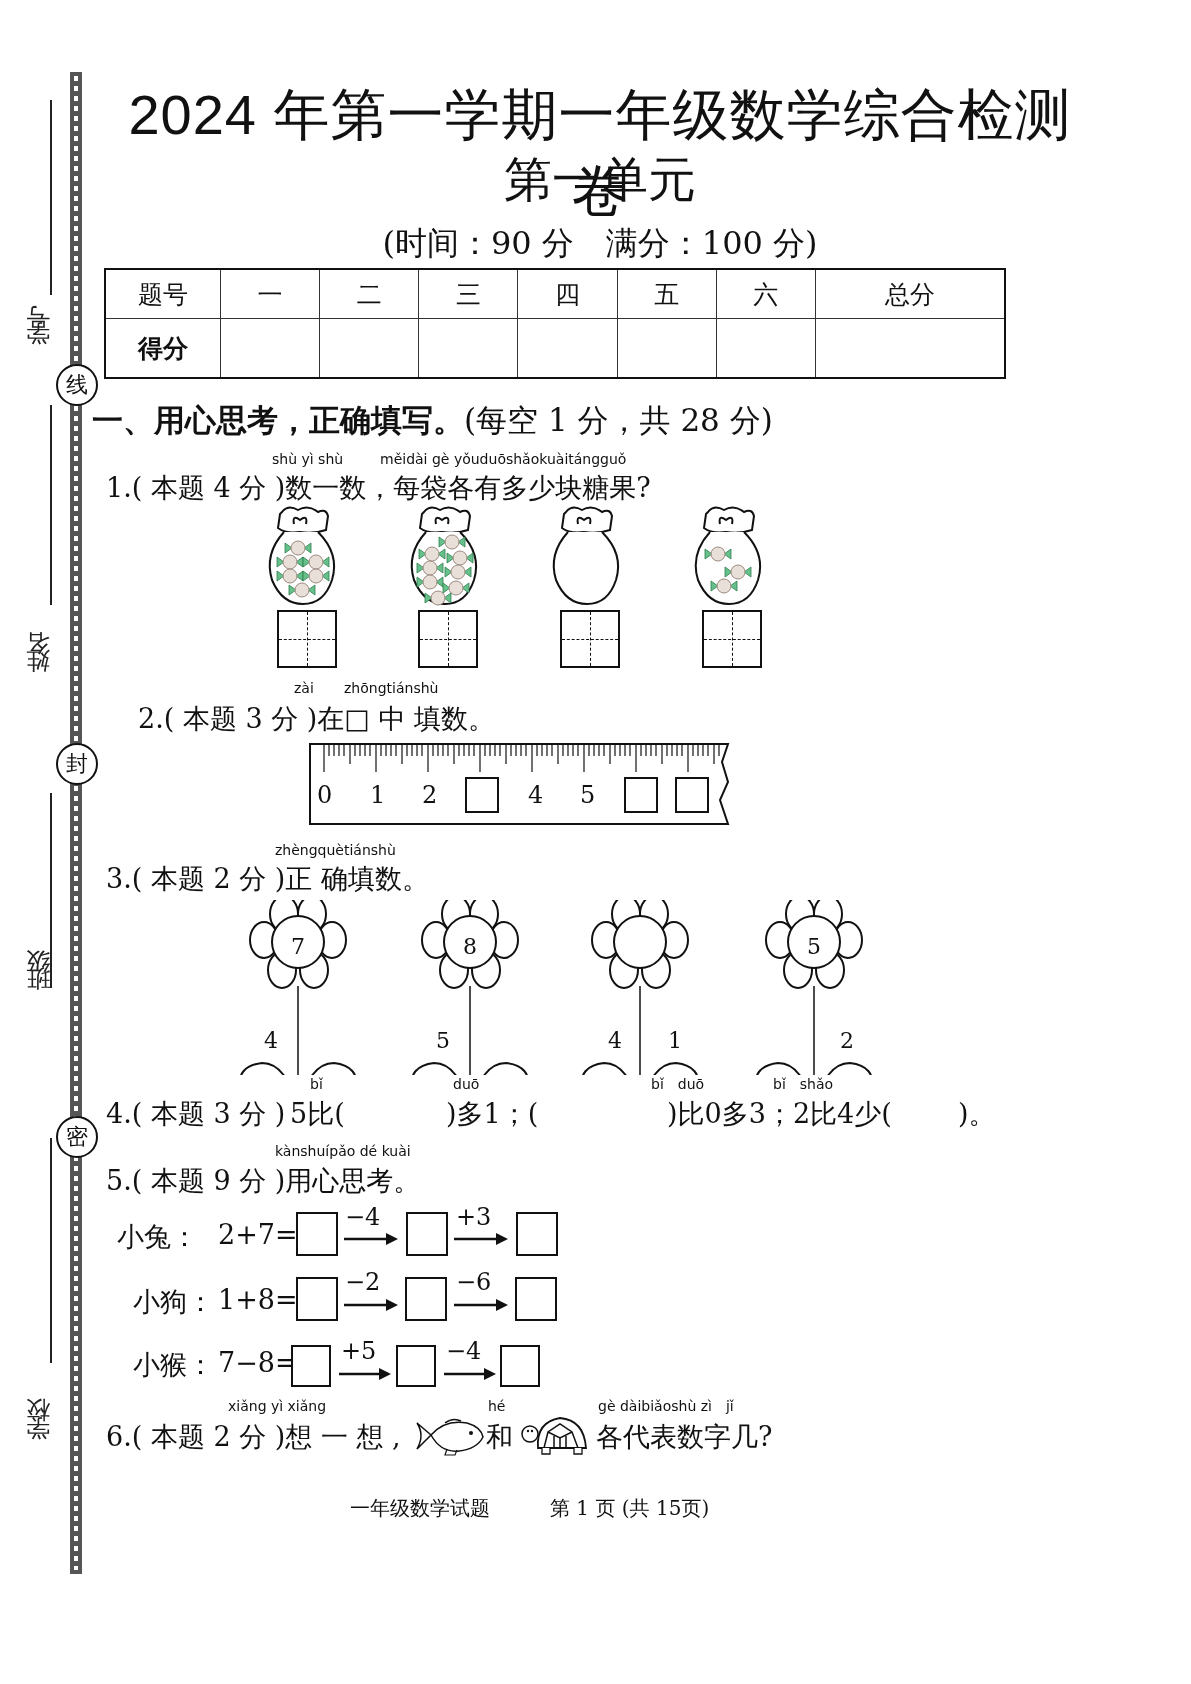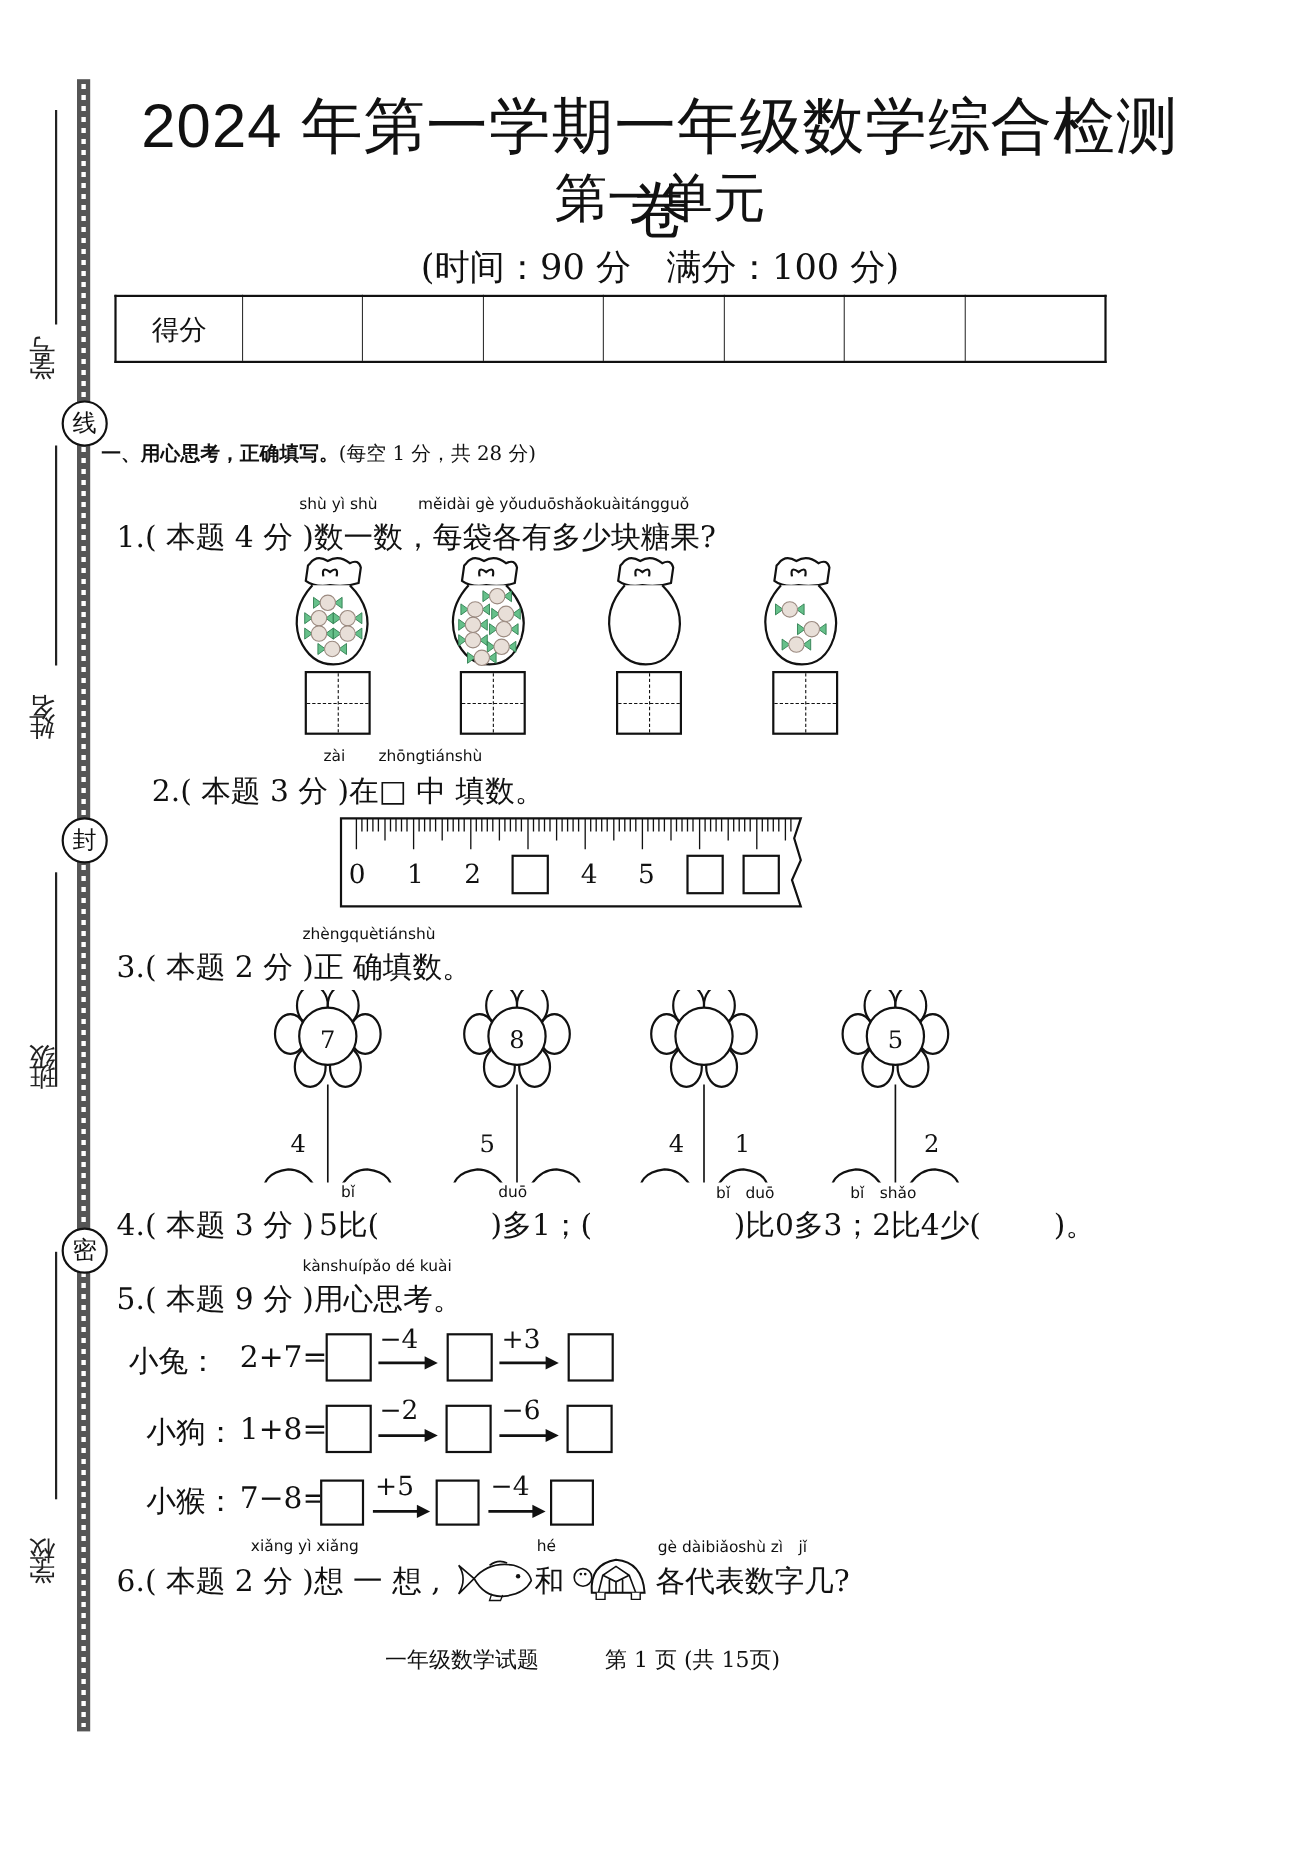--- a/index.html
+++ b/index.html
@@ -13,24 +13,24 @@
   .side-line { position:absolute; left:50px; width:1.5px; background:#222; }
   .side-label { position:absolute; left:22px; font-size:24px; writing-mode:vertical-rl; transform:rotate(180deg); letter-spacing:18px; font-family:"DejaVu Sans",sans-serif; color:#222; }
 
   .title { position:absolute; left:100px; top:78px; width:1000px; text-align:center; font-family:"Liberation Sans","DejaVu Sans",sans-serif; font-size:56px; font-weight:400; letter-spacing:1px; }
   .subtitle { position:absolute; left:100px; top:148px; width:1000px; text-align:center; font-family:"Liberation Sans","DejaVu Sans",sans-serif; font-size:48px; }
   .time { position:absolute; left:100px; top:222px; width:1000px; text-align:center; font-size:32px; }
 
   table.score { position:absolute; left:104px; top:268px; width:902px; border-collapse:collapse; border:2px solid #111; }
   table.score td { border:1px solid #333; text-align:center; font-size:25px; font-family:"DejaVu Sans",sans-serif; }
   table.score tr.r1 td { height:46px; }
-  table.score tr.r2 td { height:56px; }
+  table.score tr.r2 td { height:56px;font-weight:bold; }
   table.score td:first-child { width:112px; }
 
-  .section { position:absolute; left:92px; top:400px; font-size:18px; font-weight:bold; font-family:"DejaVu Sans",sans-serif; }
+  .section { position:absolute; left:92px; top:400px; font-size:31px; font-weight:bold; font-family:"DejaVu Sans",sans-serif; }
   .section .pts { font-weight:normal; font-family:"DejaVu Serif",serif; }
   .q { position:absolute; left:106px; font-size:27px; white-space:nowrap; }
   .pinyin { position:absolute; font-size:14px; font-family:"DejaVu Sans",sans-serif; white-space:nowrap; color:#111; }
 
   .grid-box { position:absolute; width:56px; height:54px; border:2px solid #111; }
   .grid-box::before { content:""; position:absolute; left:50%; top:0; bottom:0; border-left:1.5px dashed #111; }
   .grid-box::after { content:""; position:absolute; top:50%; left:0; right:0; border-top:1.5px dashed #111; }
 
   .ans-box { position:absolute; border:2px solid #111; background:#fff; }
   .ruler-num { position:absolute; font-size:24px; }
@@ -56,20 +56,30 @@
 <div class="side-label" style="top:925px;height:85px;">班级</div>
 <div class="side-line" style="top:1138px;height:225px;"></div>
 <div class="side-label" style="top:1380px;height:80px;">学校</div>
 
 <div class="title">2024 年第一学期一年级数学综合检测卷</div>
 <div class="subtitle">第一单元</div>
 <div class="time">(时间：90 分　满分：100 分)</div>
 
 <table class="score">
   <tbody>
+      <tr class="r1">
+    <td>题号</td>
+    <td>一</td>
+    <td>二</td>
+    <td>三</td>
+    <td>四</td>
+    <td>五</td>
+    <td>六</td>
+    <td>总分</td>
+  </tr>
   <tr class="r2">
     <td>得分</td>
     <td></td>
     <td></td>
     <td></td>
     <td></td>
     <td></td>
     <td></td>
     <td></td>
   </tr>

